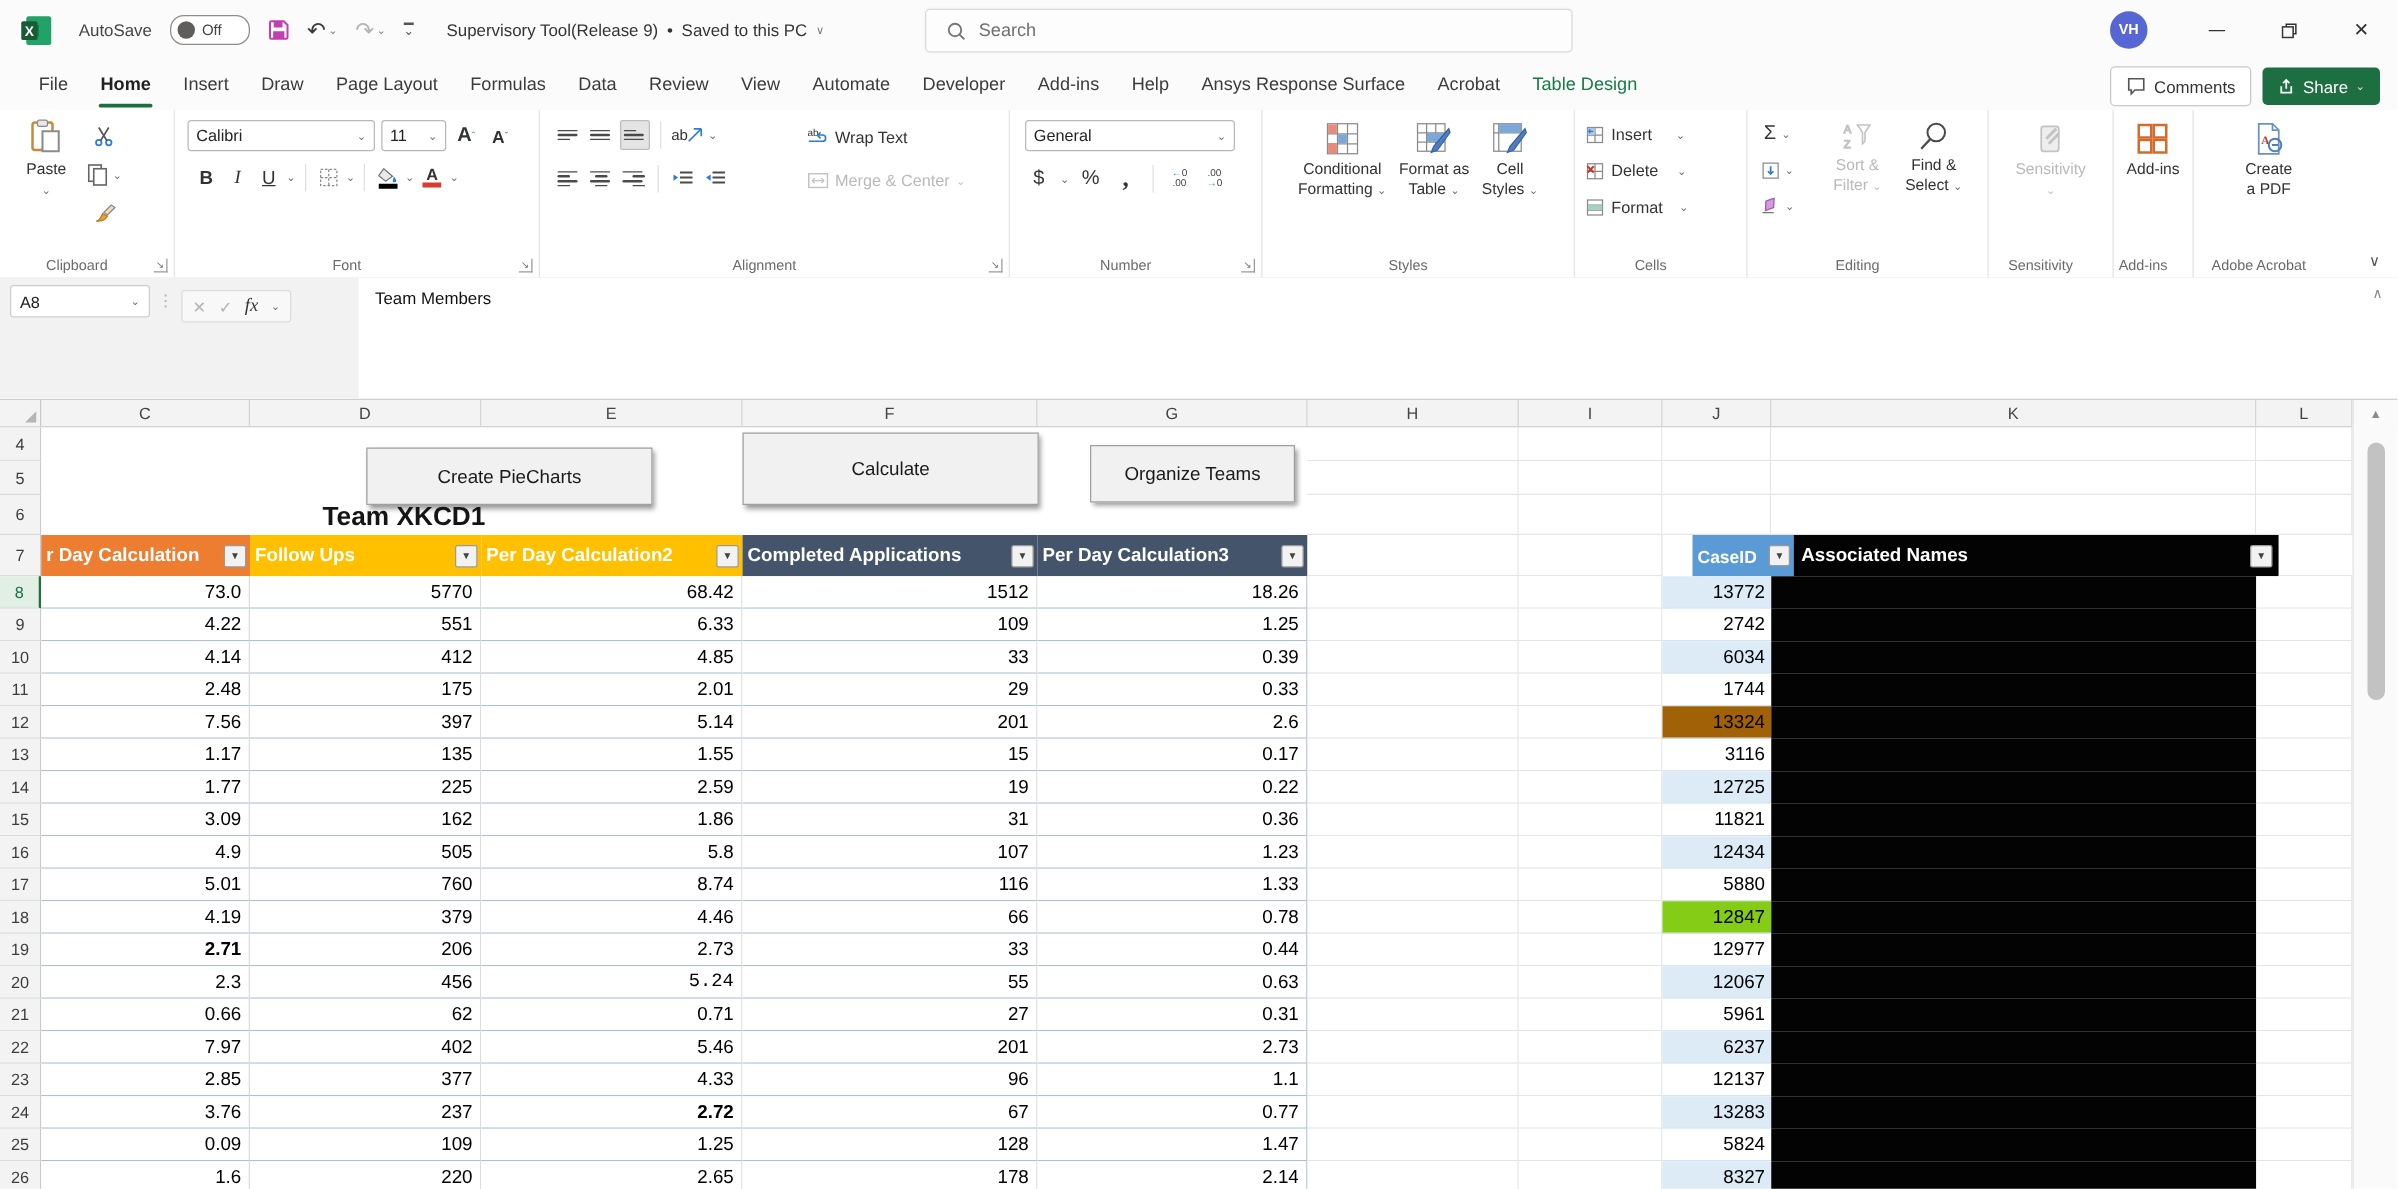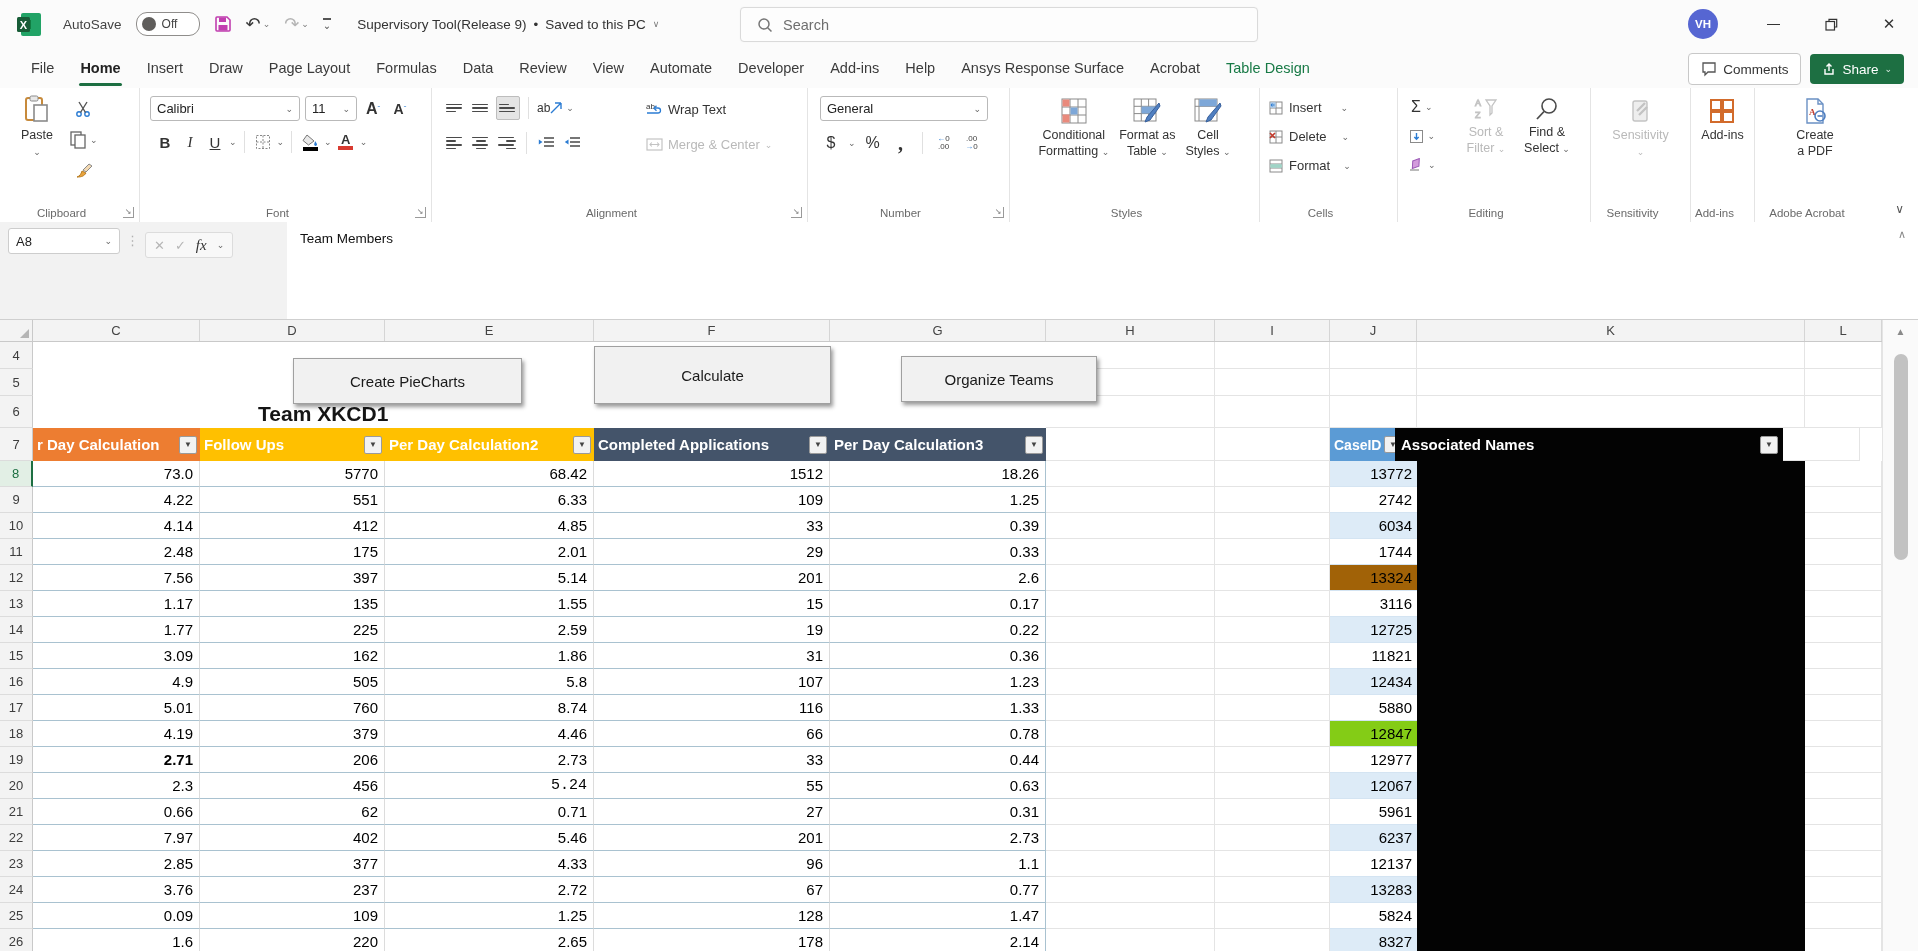--- a/index.html
+++ b/index.html
@@ -624,21 +624,21 @@
         <div class="thead" style="width: 236px; background: rgb(68, 84, 106);">
           <span style="overflow: hidden; text-overflow: clip; white-space: nowrap;">Completed Applications</span>
           <span class="flt">▼</span>
         </div>
         <div class="thead" style="width: 216px; background: rgb(68, 84, 106);">
           <span style="overflow: hidden; text-overflow: clip; white-space: nowrap;">Per Day Calculation3</span>
           <span class="flt">▼</span>
         </div>
         <div class="gcell" style="width: 169px;"></div>
         <div class="gcell" style="width: 115px;"></div>
-        <div class="thead" style="width: 65px; background: rgb(91, 155, 213); font-size: 14px;">
+        <div class="thead" style="width: 81px; background: rgb(91, 155, 213); font-size: 14px; margin-left: 24px;">
           <span>CaseID</span>
           <span class="flt" style="width: 15px; height: 15px;">▼</span>
         </div>
         <div class="thead" style="width: 388px; background: rgb(3, 3, 3); padding-left: 6px;">
           <span>Associated Names</span>
           <span class="flt" style="margin-right: 2px;">▼</span>
         </div>
         <div class="gcell" style="width: 77px;"></div>
       </div>
       <div class="grow" style="height: 26px;">
@@ -846,21 +846,21 @@
         <div class="gcell" style="width: 169px;"></div>
         <div class="gcell" style="width: 115px;"></div>
         <div class="cidcell" style="width: 87px; background: rgb(255, 255, 255);">12137</div>
         <div class="kblack" style="width: 388px; background: rgb(3, 3, 3);"></div>
         <div class="gcell" style="width: 77px;"></div>
       </div>
       <div class="grow" style="height: 26px;">
         <div class="rowhead">24</div>
         <div class="tcell" style="width: 167px;">3.76</div>
         <div class="tcell" style="width: 185px;">237</div>
-        <div class="tcell" style="width: 209px;">2.72</div>
+        <div class="tcell" style="width: 209px; font-weight: bold;">2.72</div>
         <div class="tcell" style="width: 236px;">67</div>
         <div class="tcell last" style="width: 216px;">0.77</div>
         <div class="gcell" style="width: 169px;"></div>
         <div class="gcell" style="width: 115px;"></div>
         <div class="cidcell" style="width: 87px; background: rgb(221, 235, 247);">13283</div>
         <div class="kblack" style="width: 388px; background: rgb(3, 3, 3);"></div>
         <div class="gcell" style="width: 77px;"></div>
       </div>
       <div class="grow" style="height: 26px;">
         <div class="rowhead">25</div>
@@ -885,20 +885,20 @@
         <div class="gcell" style="width: 169px;"></div>
         <div class="gcell" style="width: 115px;"></div>
         <div class="cidcell" style="width: 87px; background: rgb(221, 235, 247);">8327</div>
         <div class="kblack" style="width: 388px; background: rgb(3, 3, 3);"></div>
         <div class="gcell" style="width: 77px;"></div>
       </div>
     </div>
 
   <div class="macrobtn" style="left:293px;top:38px;width:229px;height:46px;">Create PieCharts</div>
   <div class="macrobtn" style="left:594px;top:26px;width:237px;height:58px;">Calculate</div>
-  <div class="macrobtn" style="left:901px;top:36px;width:196px;height:46px;">Organize Teams</div>
+  <div class="macrobtn" style="left:872px;top:36px;width:164px;height:46px;">Organize Teams</div>
   <div class="teamtitle" style="left:258px;top:82px;">Team XKCD1</div>
 
   <div class="vscroll">
     <div class="varrow">▲</div>
     <div class="vthumb"></div>
   </div>
 </div>
 
 </body></html>

